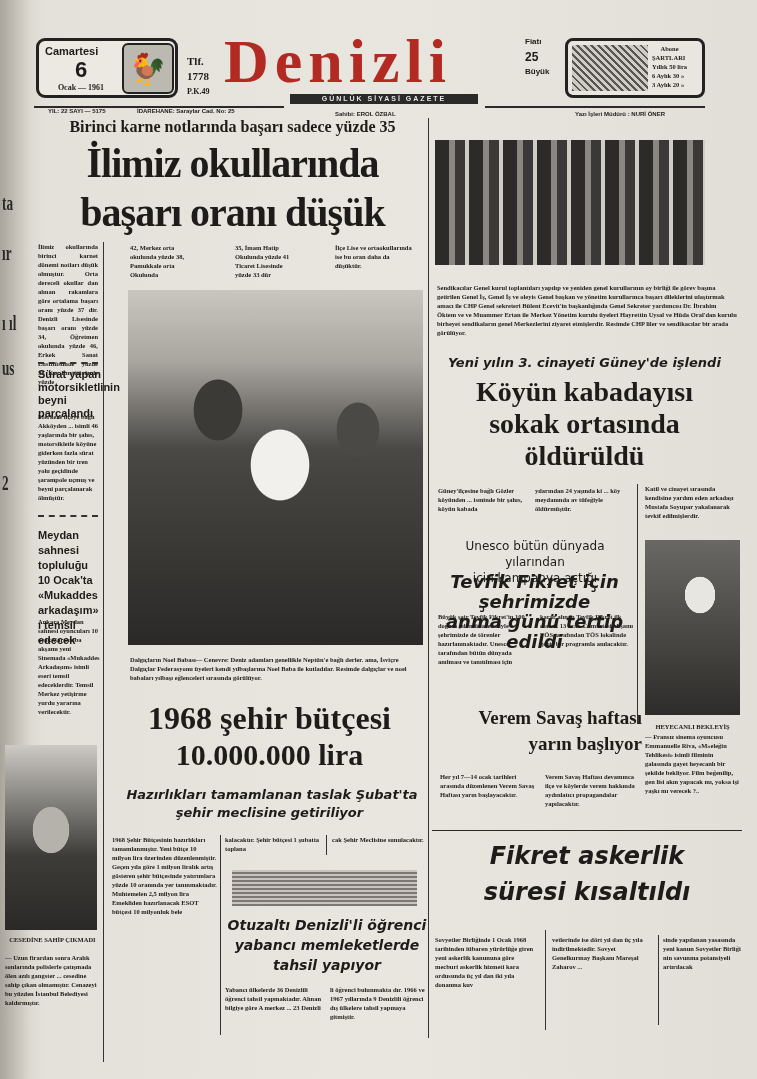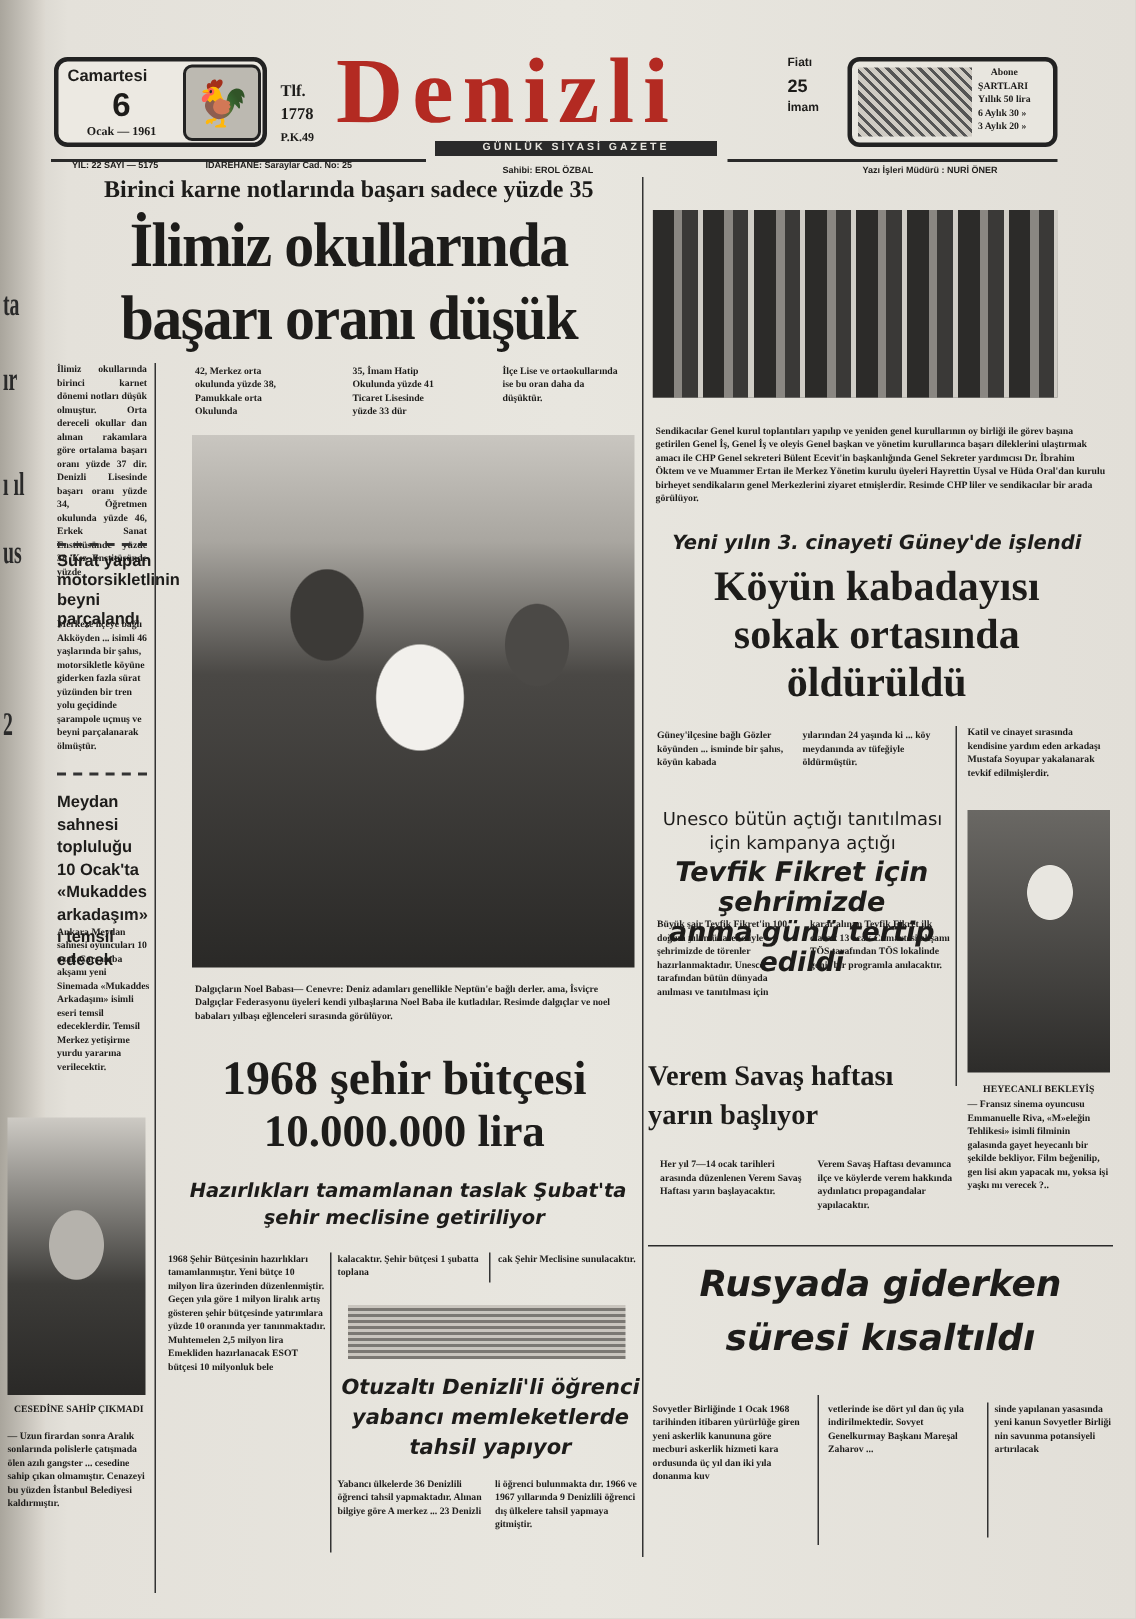--- a/index.html
+++ b/index.html
@@ -65,21 +65,21 @@
   <div class="abs tel">
     <div>Tlf.</div>
     <div>1778</div>
     <div style="font-size:8px">P.K.49</div>
   </div>
   <div class="abs title">Denizli</div>
   <div class="abs subtitle">GÜNLÜK SİYASİ GAZETE</div>
   <div class="abs price">
     <div>Fiatı</div>
     <div style="font-size:12px;margin:3px 0">25</div>
-    <div>İmam</div>
+    <div>Büyük</div>
   </div>
   <div class="abs subbox">
     <div class="img"></div>
     <div class="txt">
       <div style="text-align:center">Abone</div>
       <div>ŞARTLARI</div>
       <div>Yıllık 50 lira</div>
       <div>6 Aylık 30 »</div>
       <div>3 Aylık 20 »</div>
     </div>
@@ -146,44 +146,44 @@
     <div>Köyün kabadayısı</div>
     <div>sokak ortasında</div>
     <div>öldürüldü</div>
   </div>
   <div class="abs small" style="left:438px;top:486px;width:90px">Güney'ilçesine bağlı Gözler köyünden ... isminde bir şahıs, köyün kabada</div>
   <div class="abs small" style="left:535px;top:486px;width:95px">yılarından 24 yaşında ki ... köy meydanında av tüfeğiyle öldürmüştür.</div>
   <div class="abs col-rule" style="left:637px;top:484px;height:240px"></div>
   <div class="abs small" style="left:645px;top:484px;width:95px">Katil ve cinayet sırasında kendisine yardım eden arkadaşı Mustafa Soyupar yakalanarak tevkif edilmişlerdir.</div>
 
   <div class="abs" style="left:435px;top:538px;width:200px;text-align:center;font:12px 'DejaVu Sans',sans-serif;line-height:16px">
-    <div>Unesco bütün açtığı tanıtılması</div>
+    <div>Unesco bütün dünyada yılarından</div>
     <div>için kampanya açtığı</div>
   </div>
   <div class="abs h-sans-it" style="left:432px;top:572px;width:205px;text-align:center;font-size:18px;line-height:20px">
     <div>Tevfik Fikret için şehrimizde</div>
     <div>anma günü tertip edildi</div>
   </div>
   <div class="abs small" style="left:438px;top:612px;width:95px">Büyük şair Tevfik Fikret'in 100. doğum yılı münasebetiyle şehrimizde de törenler hazırlanmaktadır. Unesco tarafından bütün dünyada anılması ve tanıtılması için</div>
   <div class="abs small" style="left:540px;top:612px;width:95px">karar alınan Tevfik Fikret ilk olarak 13 ocak Cumartesi akşamı TÖS tarafından TÖS lokalinde geniş bir programla anılacaktır.</div>
 
   <div class="abs photo woman"></div>
   <div class="abs small" style="left:645px;top:722px;width:95px;text-align:center">HEYECANLI BEKLEYİŞ</div>
   <div class="abs small" style="left:645px;top:732px;width:95px">— Fransız sinema oyuncusu Emmanuelle Riva, «M»eleğin Tehlikesi» isimli filminin galasında gayet heyecanlı bir şekilde bekliyor. Film beğenilip, gen lisi akın yapacak mı, yoksa işi yaşkı mı verecek ?..</div>
 
-  <div class="abs" style="left:432px;top:705px;width:210px;text-align:left;font:900 19px 'Liberation Serif',serif;line-height:26px">
+  <div class="abs" style="left:432px;top:705px;width:210px;text-align:right;font:900 19px 'Liberation Serif',serif;line-height:26px">
     <div>Verem Savaş haftası</div>
     <div>yarın başlıyor</div>
   </div>
   <div class="abs small" style="left:440px;top:772px;width:95px">Her yıl 7—14 ocak tarihleri arasında düzenlenen Verem Savaş Haftası yarın başlayacaktır.</div>
   <div class="abs small" style="left:545px;top:772px;width:95px">Verem Savaş Haftası devamınca ilçe ve köylerde verem hakkında aydınlatıcı propagandalar yapılacaktır.</div>
 
   <div class="abs rule" style="left:432px;top:830px;width:310px;height:1px"></div>
   <div class="abs" style="left:432px;top:838px;width:310px;text-align:center;font:bold italic 24px 'DejaVu Sans',sans-serif;line-height:36px">
-    <div>Rusyada giderken</div>
+    <div>Fikret askerlik</div>
     <div>süresi kısaltıldı</div>
   </div>
   <div class="abs small" style="left:435px;top:935px;width:100px">Sovyetler Birliğinde 1 Ocak 1968 tarihinden itibaren yürürlüğe giren yeni askerlik kanununa göre mecburi askerlik hizmeti kara ordusunda üç yıl dan iki yıla donanma kuv</div>
   <div class="abs col-rule" style="left:545px;top:930px;height:100px"></div>
   <div class="abs small" style="left:552px;top:935px;width:95px">vetlerinde ise dört yıl dan üç yıla indirilmektedir. Sovyet Genelkurmay Başkanı Mareşal Zaharov ...</div>
   <div class="abs col-rule" style="left:658px;top:935px;height:90px"></div>
   <div class="abs small" style="left:663px;top:935px;width:85px">sinde yapılanan yasasında yeni kanun Sovyetler Birliği nin savunma potansiyeli artırılacak</div>
 </div>
 
 </body></html>

